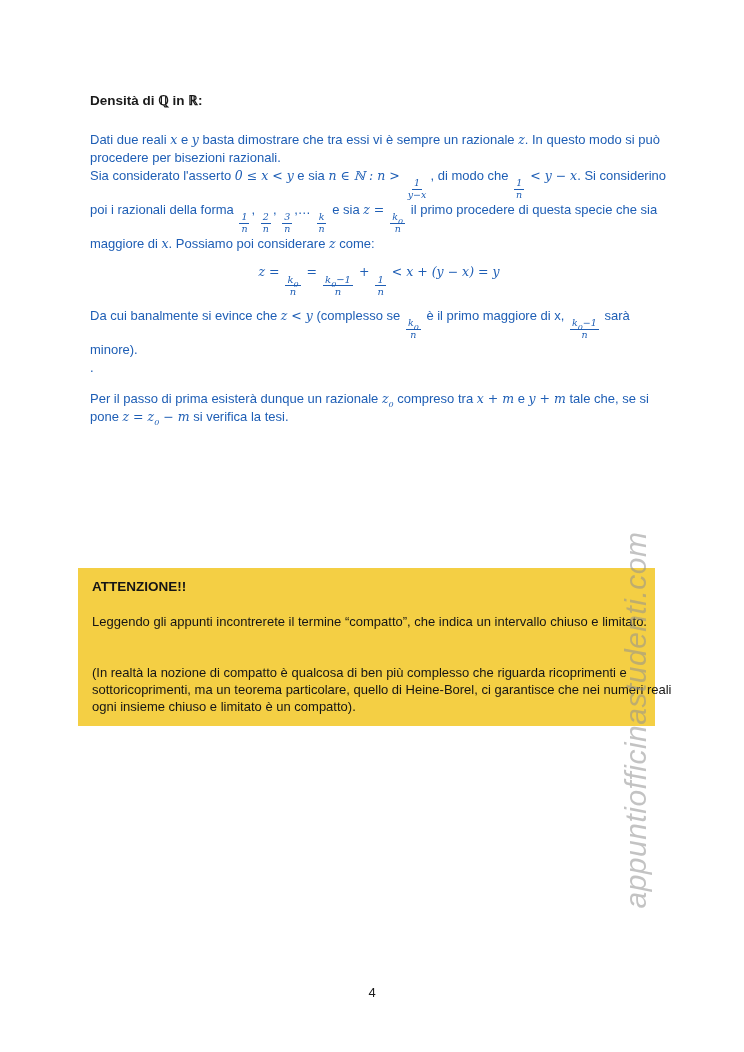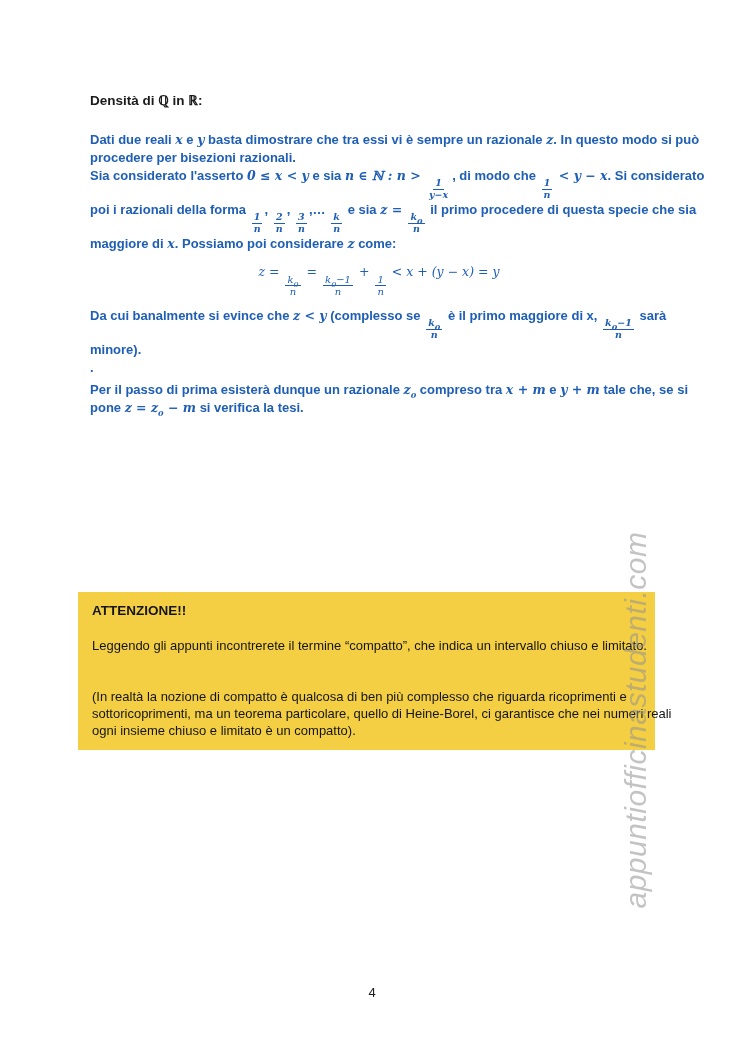--- a/index.html
+++ b/index.html
@@ -25,21 +25,20 @@
   .doc-subtitle {
     font-size:13.5px; line-height:18px;
     color:var(--heading-black,#1a1a1a);
     white-space:nowrap;
   }
   .blue-block { margin-top:22px; }
   .para {
     font-size:13px; line-height:18px;
     color:var(--body-blue,#1e5eb5);
     white-space:nowrap;
-    font-weight:bold;
   }
   .mi {
     font-family:"DejaVu Serif", serif;
     font-style:italic;
     font-size:12.5px;
   }
   sub {
     font-size:8px;
     vertical-align:-0.45em;
     line-height:0;
@@ -58,24 +57,24 @@
   .frac .num { border-bottom:1px solid currentColor; padding:0 2px; }
   .frac .den { padding:0 2px; }
   .equation {
     text-align:center;
     margin:9px 0 9px 0;
     font-size:13.5px; line-height:20px;
     color:var(--body-blue,#1e5eb5);
     white-space:nowrap;
   }
   .equation .frac { font-size:10px; }
-  .p6 { margin-top:4px; }
+  .p6 { margin-top:13px; }
   .attention-box {
     position:absolute;
-    left:78px; top:592px;
+    left:78px; top:568px;
     width:577px;
     background:var(--attention-bg,#f4cf44);
     padding:10px 14px 11px 14px;
     z-index:1;
   }
   .att-title {
     font-size:13.5px; line-height:17px; font-weight:bold;
     color:#151515;
     white-space:nowrap;
   }
@@ -119,21 +118,21 @@
     <div class="doc-title">Densità di ℚ in ℝ:</div>
 
     <div class="blue-block">
       <p class="para"><span>Dati due reali </span><span class="mi">x</span><span> e </span><span class="mi">y</span><span> basta dimostrare che tra essi vi è sempre un razionale </span><span class="mi">z</span><span>. In questo modo si può</span><br><span>procedere per bisezioni razionali.</span></p>
       <p class="para"><span>Sia considerato l'asserto </span><span class="mi">0 ≤ x &lt; y</span><span> e sia </span><span class="mi">n ∈ ℕ : n &gt; </span><span class="frac">
             <span class="num">1</span>
             <span class="den">y−x</span>
           </span><span>, di modo che </span><span class="frac">
             <span class="num">1</span>
             <span class="den">n</span>
-          </span><span class="mi"> &lt; y − x</span><span>. Si considerato</span><br><span>poi i razionali della forma </span><span class="frac">
+          </span><span class="mi"> &lt; y − x</span><span>. Si considerino</span><br><span>poi i razionali della forma </span><span class="frac">
             <span class="num">1</span>
             <span class="den">n</span>
           </span><span>, </span><span class="frac">
             <span class="num">2</span>
             <span class="den">n</span>
           </span><span>, </span><span class="frac">
             <span class="num">3</span>
             <span class="den">n</span>
           </span><span>,… </span><span class="frac">
             <span class="num">k</span>

